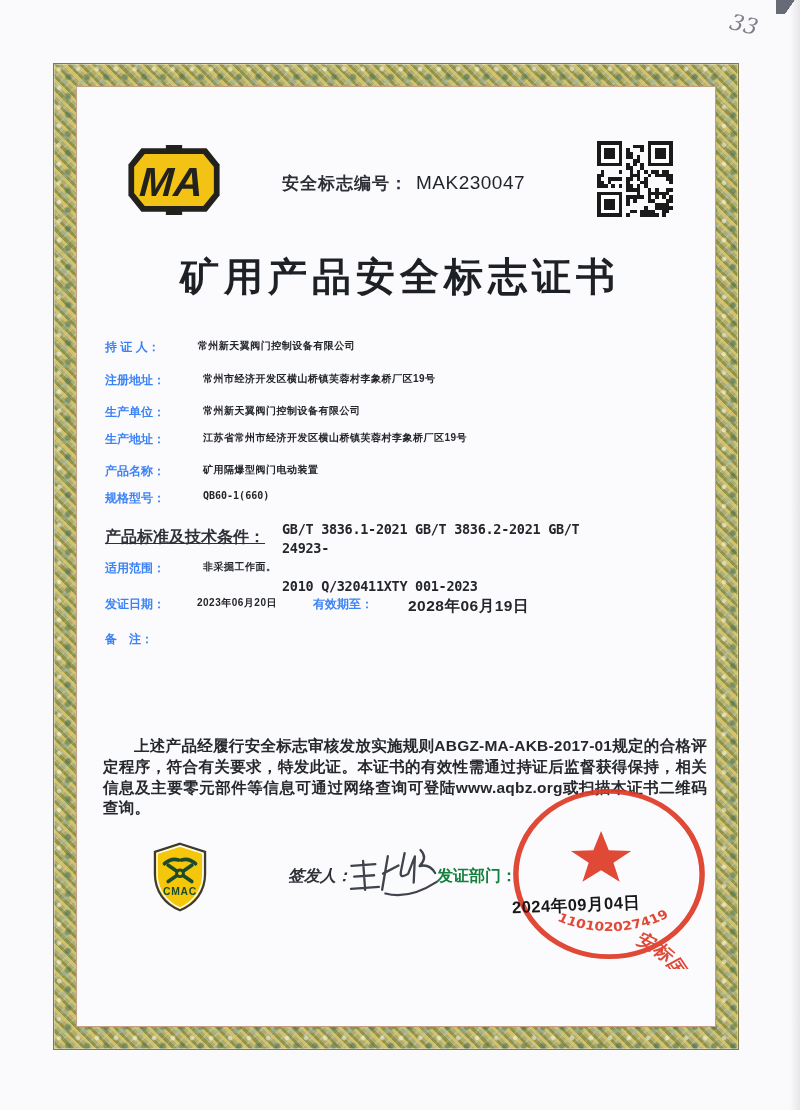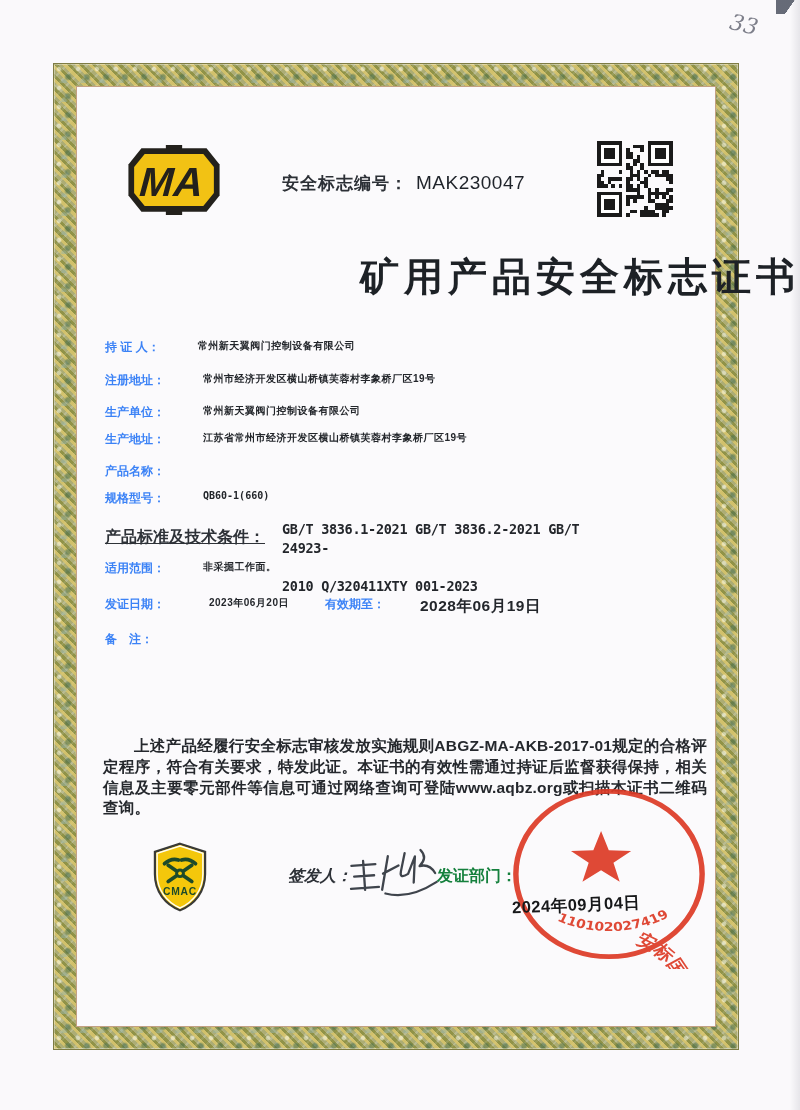--- a/index.html
+++ b/index.html
@@ -38,38 +38,38 @@
   }
 
   
   .ma-logo{position:absolute;left:115px;top:145px;}
   .cert-no{position:absolute;left:282px;top:172px;font-size:17px;font-weight:700;color:#2c3036;letter-spacing:1px;}
   .cert-no .num{font-family:Liberation Sans, sans-serif;font-weight:400;font-size:19px;color:#1f232a;letter-spacing:.5px;margin-left:8px;}
   .qr{position:absolute;left:597px;top:139px;width:76px;height:80px;}
 
   
   .title{
-    position:absolute;left:0;top:250px;width:800px;text-align:right;
+    position:absolute;left:0;top:250px;width:800px;text-align:center;
     font-size:39px;font-weight:800;color:#1d2126;letter-spacing:5px;
   }
 
   
   .row{position:absolute;left:105px;display:flex;align-items:flex-start;}
   .lab{font-size:12px;font-weight:700;color:#3b82f6;white-space:pre;flex:0 0 auto;}
   .val{font-size:10px;font-weight:700;color:#23262b;margin-left:38px;white-space:nowrap;letter-spacing:.5px;}
   .r0{top:339px}.r1{top:372px}.r2{top:404px}.r3{top:431px}.r4{top:463px}.r5{top:490px}
   .r5 .val{font-family:"DejaVu Sans Mono", monospace;letter-spacing:0;}
   .std-label{position:absolute;left:105px;top:527px;font-size:16px;font-weight:700;color:#2e3238;text-decoration:underline;}
   .std-val{
     position:absolute;left:282px;top:520px;width:330px;
     font-family:"DejaVu Sans Mono", monospace;font-size:13.5px;font-weight:700;color:#23262b;
     line-height:19px;letter-spacing:-.3px;white-space:pre-line;
   }
   .r7{top:560px}.r8{top:596px}.r9{top:631px}
-  .dates .val{margin-left:44px;}
+  .dates .val{margin-left:32px;}
   .dates .lab2{margin-left:36px;}
   .dates .val2{font-size:15.5px;font-weight:700;color:#23262b;margin-left:35px;letter-spacing:.5px;}
 
   
   .statement{
     position:absolute;left:103px;top:736px;width:604px;
     font-size:15.5px;font-weight:700;color:#25282d;line-height:20.8px;
     text-align:justify;text-indent:2em;letter-spacing:.2px;
   }
 
@@ -270,20 +270,21 @@
   <div class="row r2">
     <span class="lab">生产单位：</span>
     <span class="val">常州新天翼阀门控制设备有限公司</span>
   </div>
   <div class="row r3">
     <span class="lab">生产地址：</span>
     <span class="val">江苏省常州市经济开发区横山桥镇芙蓉村李象桥厂区19号</span>
   </div>
   <div class="row r4">
     <span class="lab">产品名称：</span>
+    <span class="val">矿用隔爆型阀门电动装置</span>
   </div>
   <div class="row r5">
     <span class="lab">规格型号：</span>
     <span class="val">QB60-1(660)</span>
   </div>
 
   <div class="std-label">产品标准及技术条件：</div>
   <div class="std-val"><span>GB/T 3836.1-2021 GB/T 3836.2-2021 GB/T 24923-</span><br>
     <span>2010 Q/320411XTY 001-2023</span></div>
 

